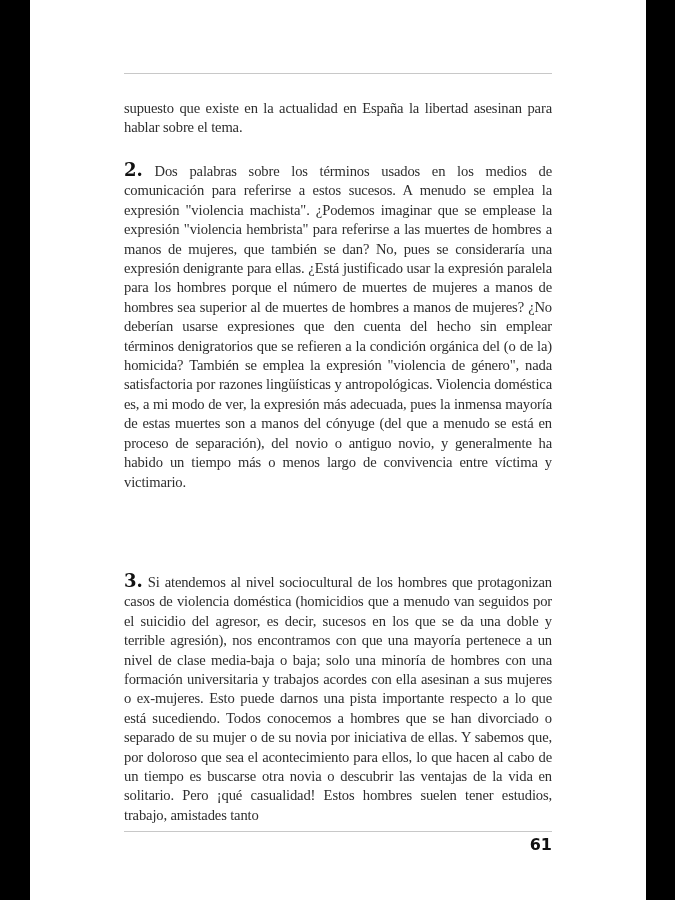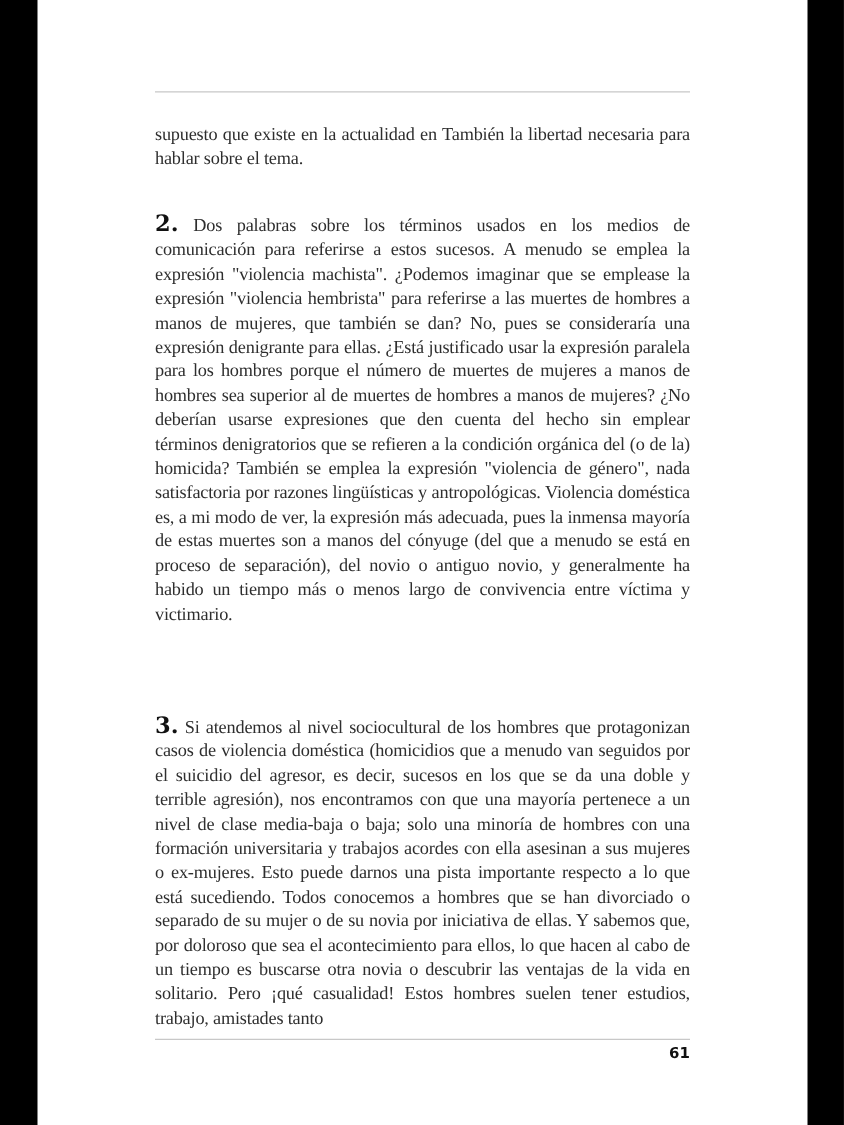--- a/index.html
+++ b/index.html
@@ -37,49 +37,49 @@
       color: #2e2e2e;
       text-align: justify;
       letter-spacing: -0.15px;
       word-spacing: 0px;
     }
     .text-block p {
       margin: 0;
       hyphens: manual;
     }
     .p-intro { top: 99px; }
-    .p-two { top: 170px; }
+    .p-two { top: 160px; }
     .p-three { top: 571px; }
     .num {
       font-family: "DejaVu Serif", "Liberation Serif", serif;
       font-weight: bold;
       font-size: 18px;
       color: #111111;
       letter-spacing: 0;
     }
     .page-number {
       position: absolute;
       left: 488px;
       width: 34px;
       top: 835px;
       text-align: right;
       font-family: "DejaVu Sans", "Liberation Sans", sans-serif;
       font-weight: bold;
-      font-size: 12px;
+      font-size: 16px;
       color: #111111;
     }
   </style>
 </head>
 <body>
 
 <div class="page">
   <div class="rule top"></div>
 
   <div class="text-block p-intro">
-    <p>supuesto que existe en la actualidad en También la libertad necesaria para hablar sobre el tema.</p>
+    <p>supuesto que existe en la actualidad en España la libertad asesinan para hablar sobre el tema.</p>
   </div>
 
   <div class="text-block p-two">
     <p><span class="num">2.</span> <span>Dos palabras sobre los términos usados en los medios de comunicación para referirse a estos sucesos. A menudo se emplea la expresión "violencia machista". ¿Podemos imaginar que se emplease la expresión "violencia hembrista" para referirse a las muertes de hombres a manos de mujeres, que también se dan? No, pues se consideraría una expresión denigrante para ellas. ¿Está justificado usar la expresión paralela para los hombres porque el número de muertes de mujeres a manos de hombres sea superior al de muertes de hombres a manos de mujeres? ¿No deberían usarse expresiones que den cuenta del hecho sin emplear términos denigratorios que se refieren a la condición orgánica del (o de la) homicida? También se emplea la expresión "violencia de género", nada satisfactoria por razones lingüísticas y antropológicas. Violencia doméstica es, a mi modo de ver, la expresión más adecuada, pues la inmensa mayoría de estas muertes son a manos del cónyuge (del que a menudo se está en proceso de separación), del novio o antiguo novio, y generalmente ha habido un tiempo más o menos largo de convivencia entre víctima y victimario.</span></p>
   </div>
 
   <div class="text-block p-three">
     <p><span class="num">3.</span> <span>Si atendemos al nivel sociocultural de los hombres que protagonizan casos de violencia doméstica (homicidios que a menudo van seguidos por el suicidio del agresor, es decir, sucesos en los que se da una doble y terrible agresión), nos encontramos con que una mayoría pertenece a un nivel de clase media-baja o baja; solo una minoría de hombres con una formación universitaria y trabajos acordes con ella asesinan a sus mujeres o ex-mujeres. Esto puede darnos una pista importante respecto a lo que está sucediendo. Todos conocemos a hombres que se han divorciado o separado de su mujer o de su novia por iniciativa de ellas. Y sabemos que, por doloroso que sea el acontecimiento para ellos, lo que hacen al cabo de un tiempo es buscarse otra novia o descubrir las ventajas de la vida en solitario. Pero ¡qué casualidad! Estos hombres suelen tener estudios, trabajo, amistades tanto</span></p>
   </div>
 

